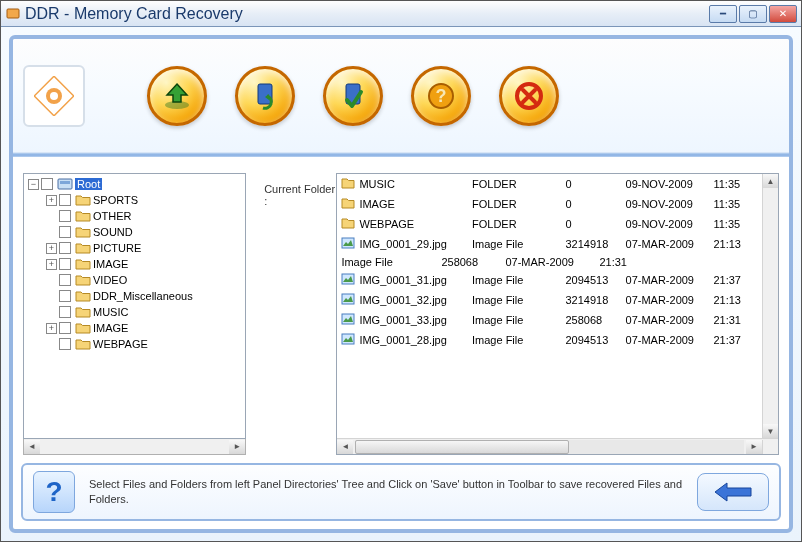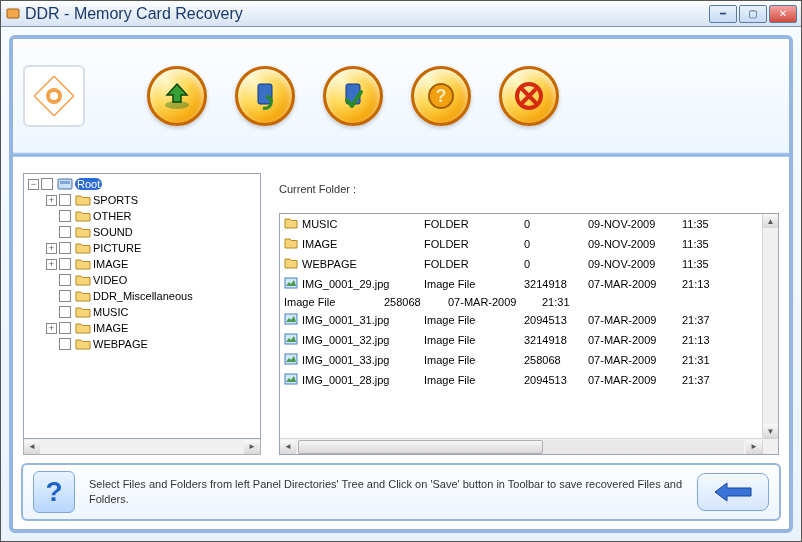--- a/index.html
+++ b/index.html
@@ -164,42 +164,41 @@
     width:12px;height:12px;
     border:1px solid #888;
     display:inline-block;
     margin-right: 2px;
     background:#fff;
   }
   .tree-label.sel {
     background:#2d6bd4;
     color:#fff;
     padding: 0 2px;
-    border-radius: 6px;
   }
   .tree-hscroll {
     height: 16px;
     background:#f0f0f0;
     border:1px solid #b0b0b0;
     border-top:none;
     display:flex;
     align-items:center;
     justify-content:space-between;
   }
   .sb-btn {
     width:16px;height:14px;
     display:flex;align-items:center;justify-content:center;
     background: linear-gradient(#f8f8f8,#d8d8d8);
     font-size:8px;color:#555;
   }
   
   .list-panel {
     flex: 1 1 auto;
     display:flex;
-    flex-direction:column;
+    flex-direction:row;
   }
   .cur-folder {
     font-size: 11px;
     color:#333;
     margin-bottom: 18px;
     margin-top: 10px;
   }
   .listview {
     border: 1px solid #9aa6b5;
     background:#fff;

